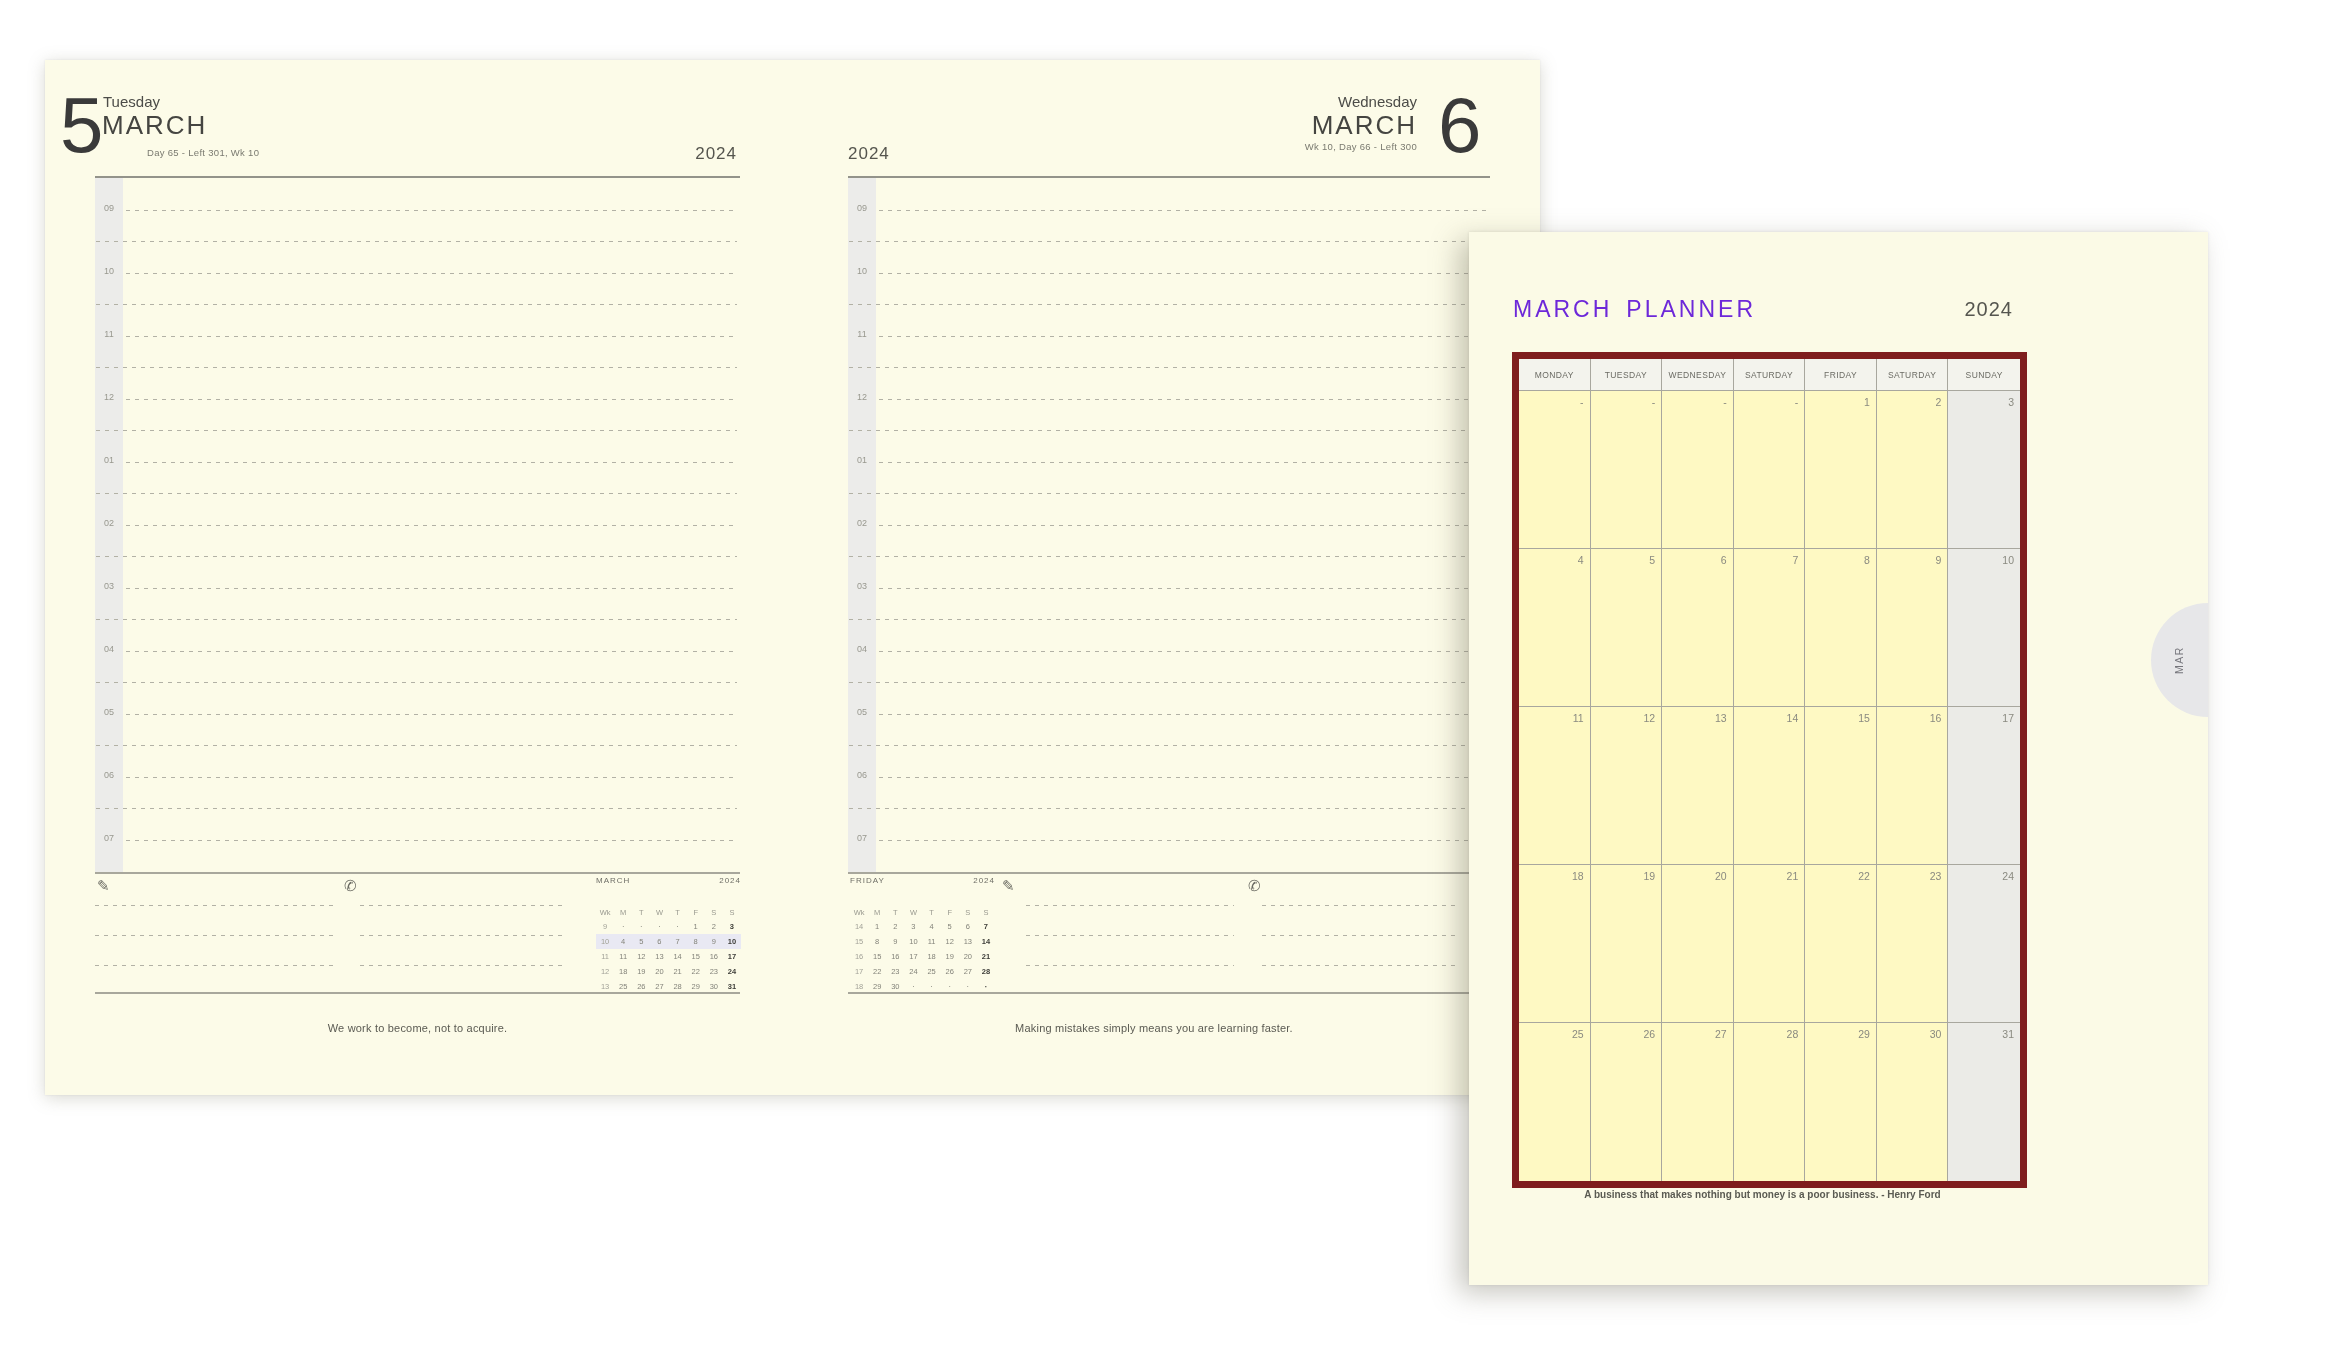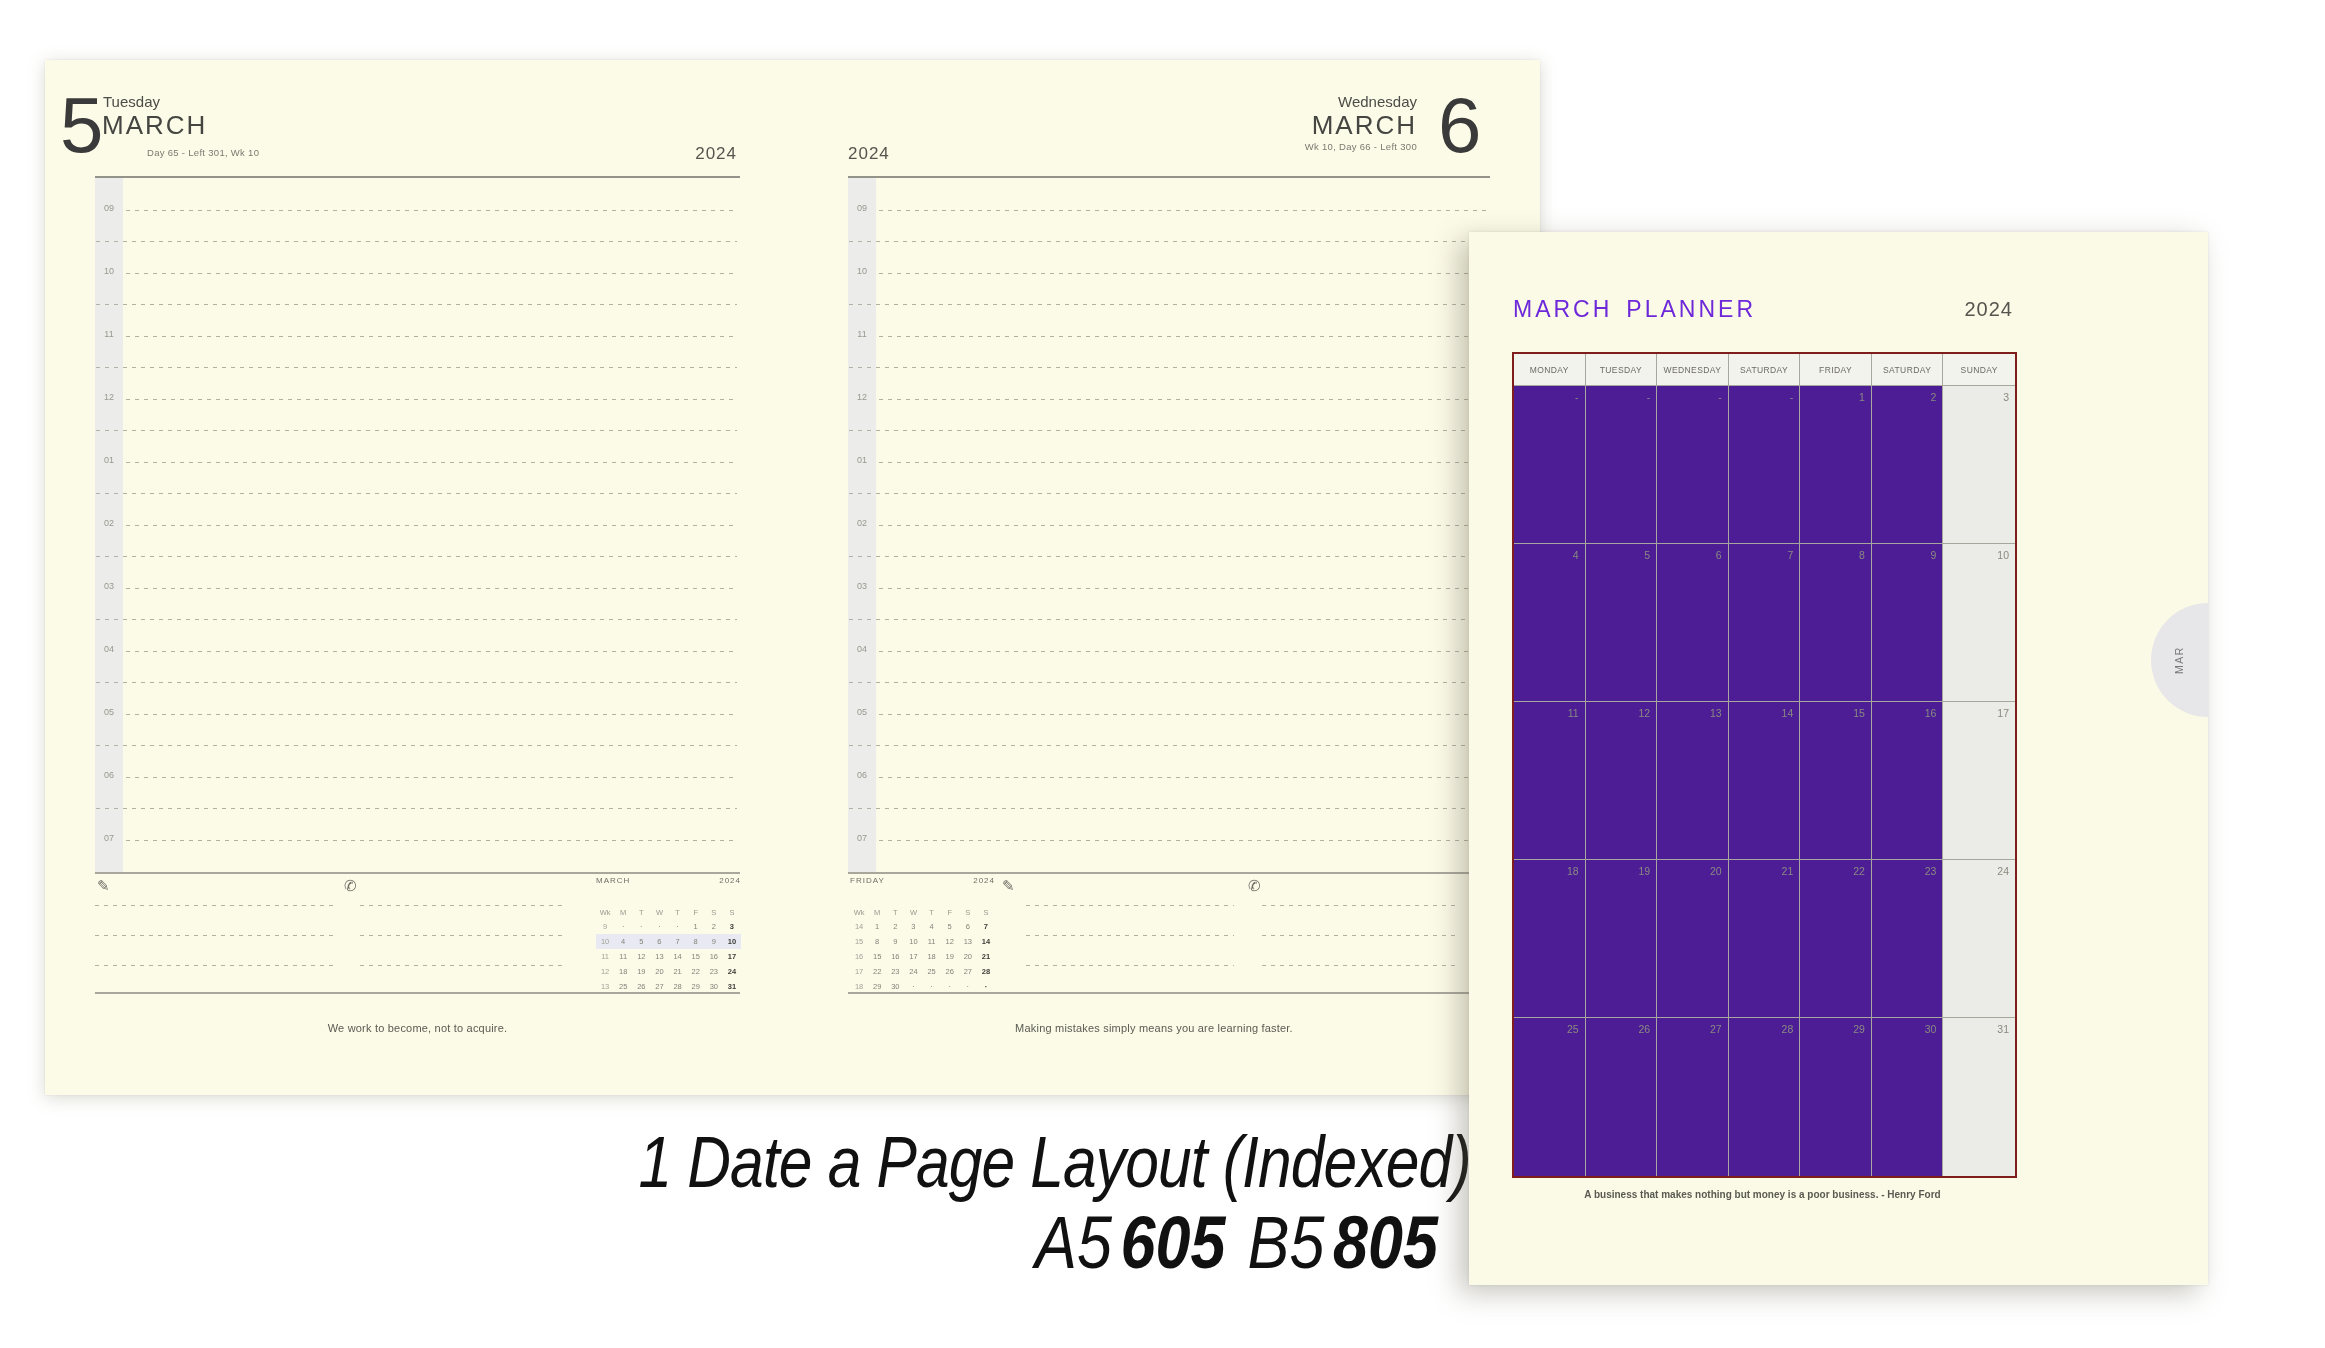--- a/index.html
+++ b/index.html
@@ -49,21 +49,21 @@
   
   .planner{position:absolute;left:1469px;top:232px;width:739px;height:1053px;background:#fbfae6;
            box-shadow:-10px 8px 26px rgba(108,106,88,.38), 0 0 3px rgba(0,0,0,.1);
            overflow:hidden;z-index:10;}
   .ptitle{position:absolute;left:44px;top:64px;font-size:23px;color:#6d28d9;letter-spacing:3px;}
   .ptitle .w2{margin-left:14px;}
   .pyear{position:absolute;left:344px;top:66px;width:200px;text-align:right;font-size:20px;
          color:#55554f;letter-spacing:1px;}
   #ptable{position:absolute;left:43px;top:120px;width:501px;
           display:grid;grid-template-columns:repeat(7,1fr);grid-template-rows:32px repeat(5,158px);
-          border:2px solid #7f1d1d;background:#4c1d95;}
+          border:7px solid #7f1d1d;background:#fef9c3;}
   .phead{background:#f3f3ed;border-right:1px solid #a8a79e;border-bottom:1px solid #a8a79e;
          display:flex;align-items:center;justify-content:center;
          font-size:8.5px;color:#6b6b64;letter-spacing:.4px;}
   .pcell{border-right:1px solid #a8a79e;border-bottom:1px solid #a8a79e;position:relative;}
   .pcell.sun{background:#ebebe7;}
   #ptable > :nth-child(7n){border-right:none;}
   #ptable > :nth-child(n+36){border-bottom:none;}
   .pdate{display:block;text-align:right;padding:5px 6px 0 0;font-size:10.5px;color:#8a8a80;}
   .ptab{position:absolute;left:682px;top:371px;width:114px;height:114px;border-radius:50%;
         background:#e7e7e9;}
@@ -338,28 +338,20 @@
     <div class="dash noterow" style="left:981px;top:845px;width:208px;"></div>
     <div class="dash noterow" style="left:981px;top:875px;width:208px;"></div>
     <div class="dash noterow" style="left:981px;top:905px;width:208px;"></div>
     <div class="dash noterow" style="left:1217px;top:845px;width:198px;"></div>
     <div class="dash noterow" style="left:1217px;top:875px;width:198px;"></div>
     <div class="dash noterow" style="left:1217px;top:905px;width:198px;"></div>
     <div class="secline" style="left:803px;top:932px;width:642px;"></div>
     <div class="quote" style="left:803px;top:962px;width:612px;">Making mistakes simply means you are learning faster.</div>
   </div>
 
-  <div class="caption">
-    <span class="cap1">1 Date a Page Layout (Indexed)</span>
-    <div class="cap2">
-      <span class="cap2-inner">
-        <span class="cap-label">A5</span><span class="cap-code">605</span><span class="cap-label">B5</span><span class="cap-code">805</span>
-      </span>
-    </div>
-  </div>
 
   <div class="planner">
     <div class="ptitle">
       <span>MARCH</span><span class="w2">PLANNER</span>
     </div>
     <div class="pyear">2024</div>
     <div id="ptable">
         <div class="phead">MONDAY</div>
         <div class="phead">TUESDAY</div>
         <div class="phead">WEDNESDAY</div>

